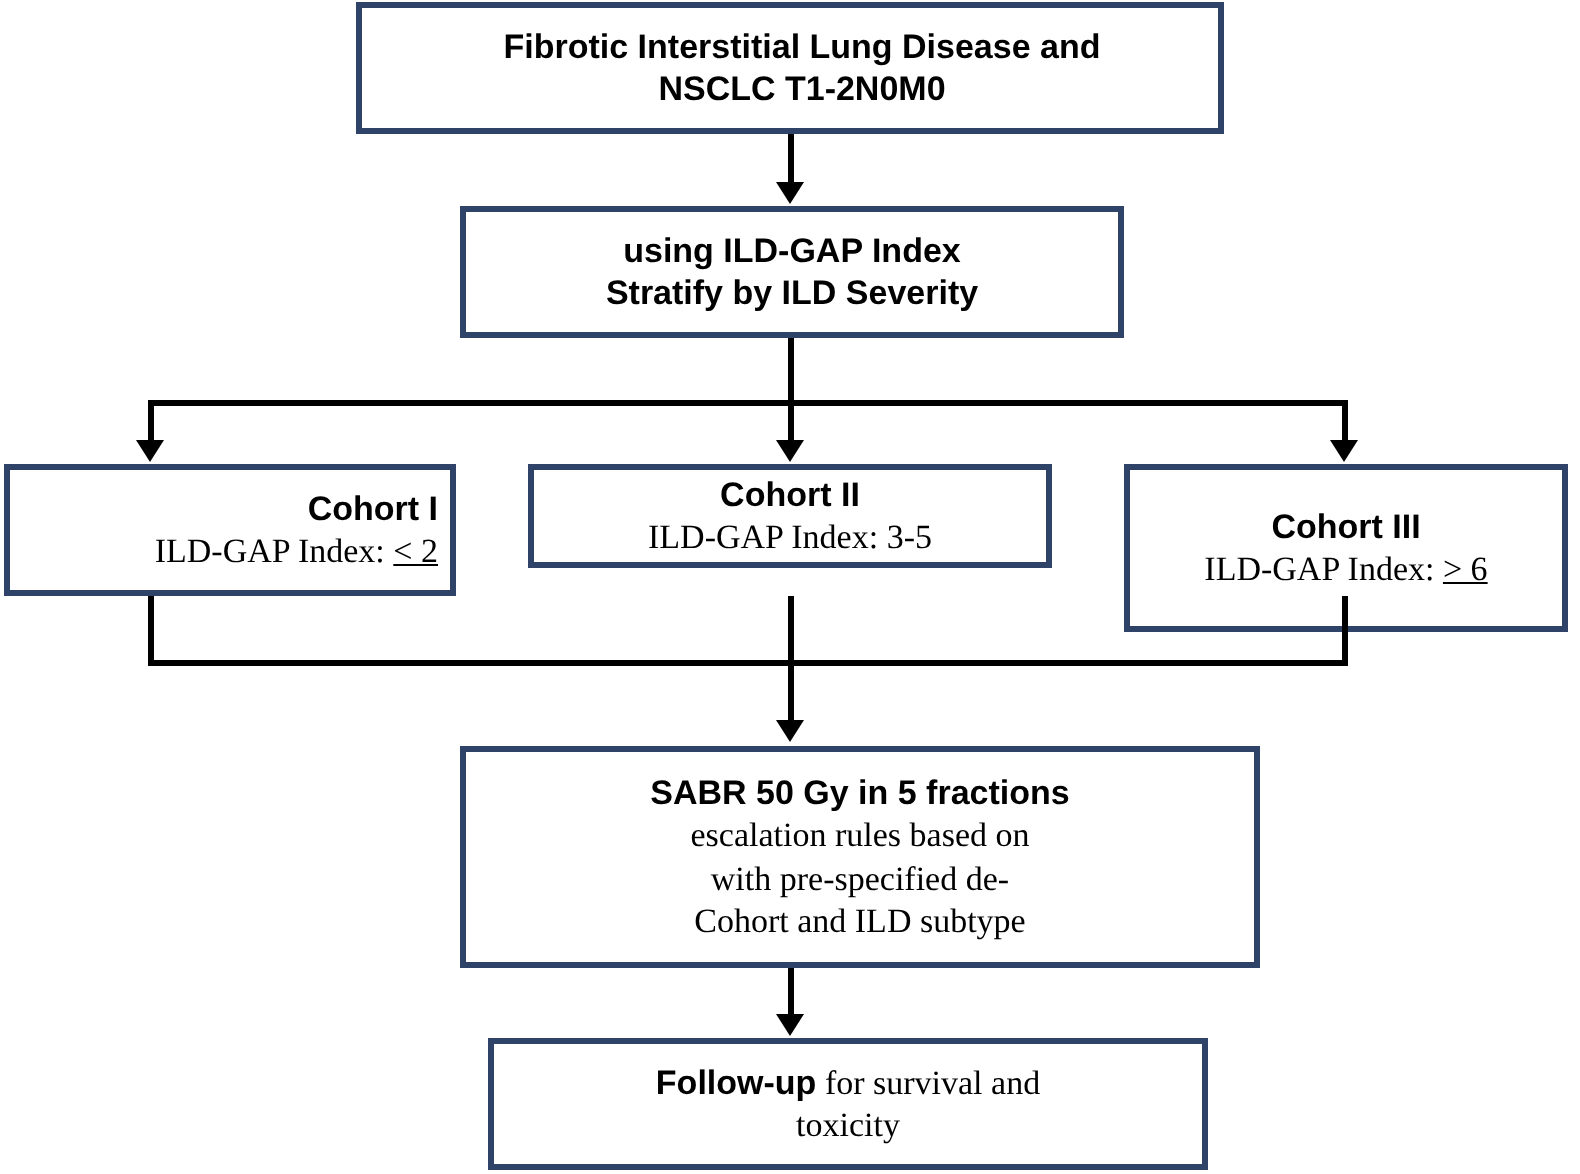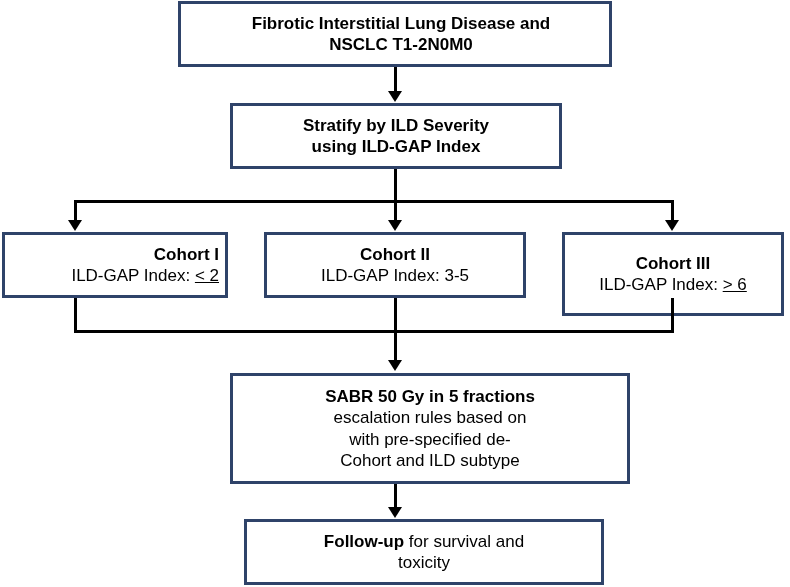--- a/index.html
+++ b/index.html
@@ -32,29 +32,30 @@
   }
   .node .inner {
     padding: 0 6px;
     width: 100%;
   }
   .ttl {
     font-weight: bold;
   }
   .sub {
     font-weight: normal;
+    font-family: Liberation Serif, serif;
   }
   .uline {
     text-decoration: underline;
   }
   
   #node-diagnosis   { left: 178px; top: 1px;   width: 434px; height: 66px; padding-left: 12px; }
   #node-stratify    { left: 230px; top: 103px; width: 332px; height: 66px; }
   #node-cohort-1    { left: 2px;   top: 232px; width: 226px; height: 66px; text-align: right; }
-  #node-cohort-2    { left: 264px; top: 232px; width: 262px; height: 66px; }
+  #node-cohort-2    { left: 264px; top: 232px; width: 262px; height: 52px; }
   #node-cohort-3    { left: 562px; top: 232px; width: 222px; height: 84px; }
   #node-sabr        { left: 230px; top: 373px; width: 400px; height: 111px; }
   #node-followup    { left: 244px; top: 519px; width: 360px; height: 66px; }
 
   
   .conn {
     position: absolute;
     background: #000000;
   }
   .vline { width: 3px; }
@@ -105,22 +106,22 @@
       <div class="ttl">Fibrotic Interstitial Lung Disease and</div>
       <div class="ttl">NSCLC T1-2N0M0</div>
     </div>
   </div>
 
   <div class="conn vline" id="c-diag-strat-v"></div>
   <div class="arrow" id="a-diag-strat"></div>
 
   <div class="node" id="node-stratify">
     <div class="inner">
+      <div class="ttl">using ILD-GAP Index</div>
       <div class="ttl">Stratify by ILD Severity</div>
-      <div class="ttl">using ILD-GAP Index</div>
     </div>
   </div>
 
   <div class="conn vline" id="c-strat-down"></div>
   <div class="conn hline" id="c-split-bar"></div>
   <div class="conn hline" id="c-split-bar-right"></div>
   <div class="conn vline" id="c-split-left-v"></div>
   <div class="conn vline" id="c-split-mid-v"></div>
   <div class="conn vline" id="c-split-right-v"></div>
   <div class="arrow" id="a-split-left"></div>

